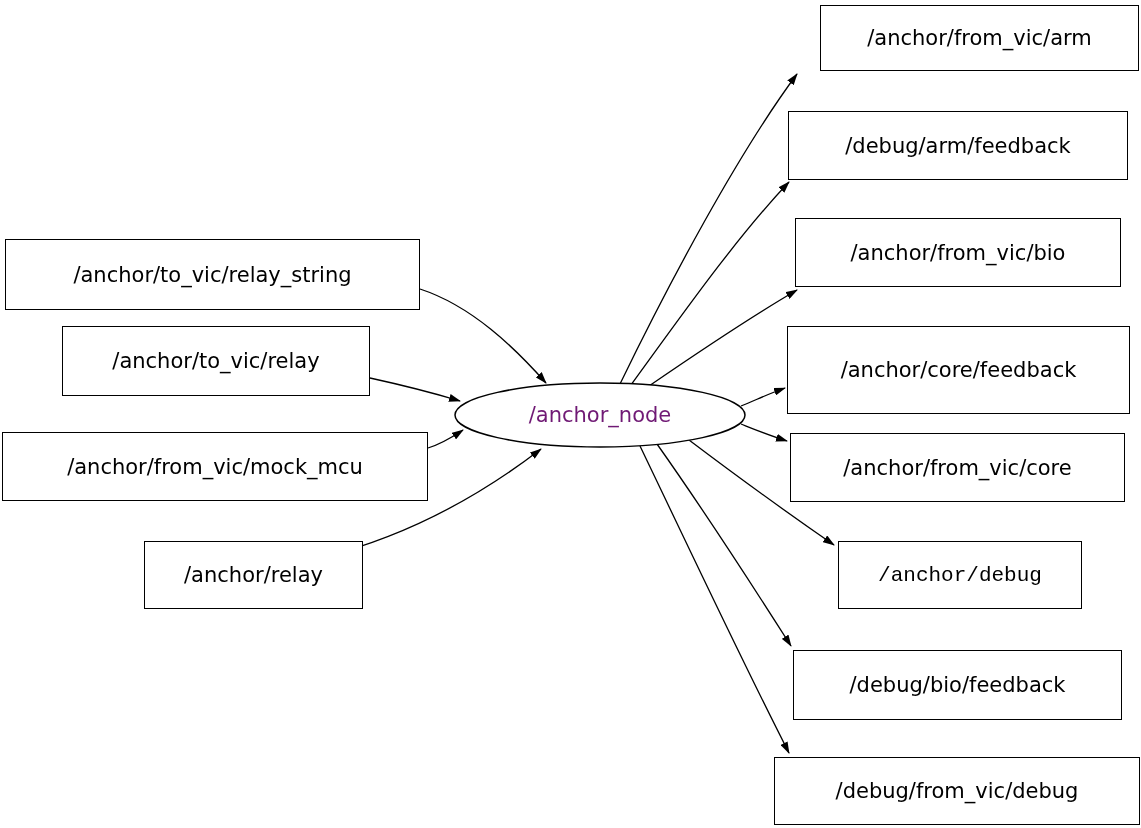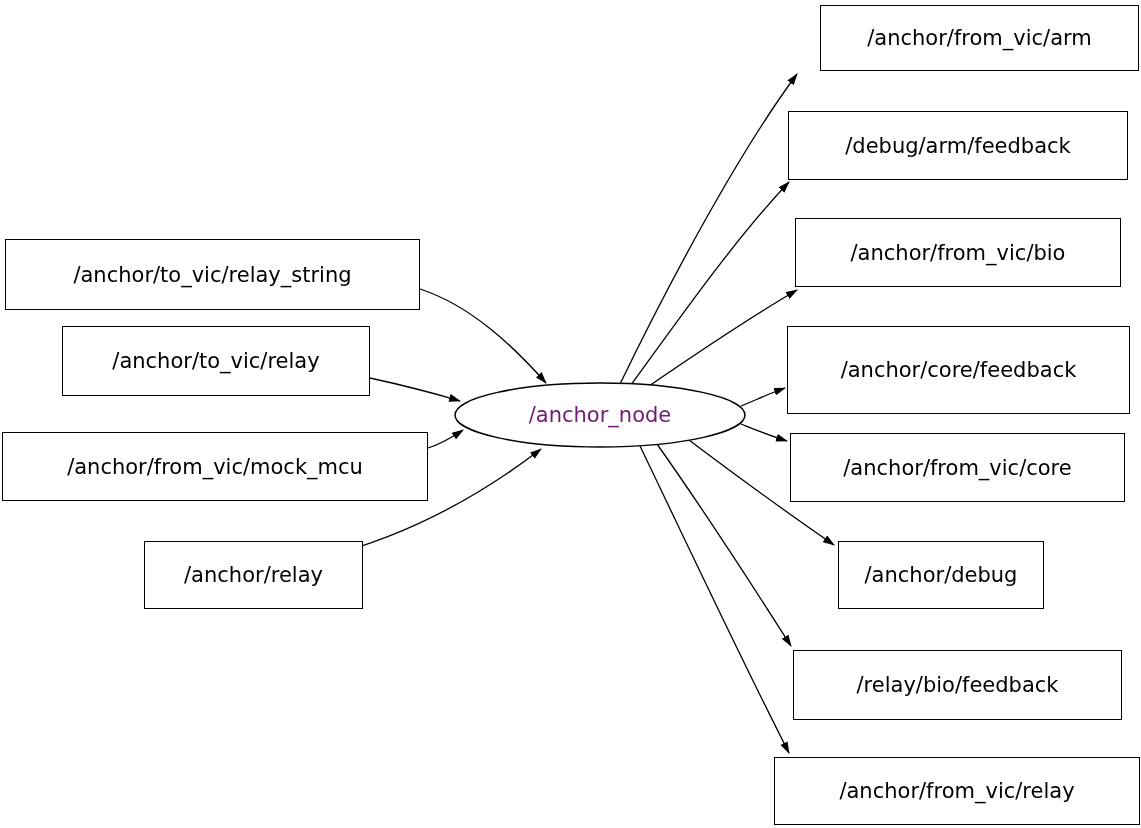--- a/index.html
+++ b/index.html
@@ -53,21 +53,21 @@
   .in0 { left: 5px;   top: 219px; width: 415px; height: 71px; margin-top: 20px; }
   .in1 { left: 62px;  top: 326px; width: 308px; height: 70px; }
   .in2 { left: 2px;   top: 432px; width: 426px; height: 69px; }
   .in3 { left: 105px; top: 541px; width: 219px; height: 68px; margin-left: 39px; }
   
   .out0 { left: 820px; top: 5px;   width: 319px; height: 66px; }
   .out1 { left: 788px; top: 111px; width: 340px; height: 69px; }
   .out2 { left: 795px; top: 218px; width: 326px; height: 69px; }
   .out3 { left: 787px; top: 326px; width: 343px; height: 88px; }
   .out4 { left: 790px; top: 433px; width: 335px; height: 69px; }
-  .out5 { left: 838px; top: 541px; width: 206px; height: 68px; }
+  .out5 { left: 838px; top: 541px; width: 244px; height: 68px; font-family: Liberation Mono, monospace; }
   .out6 { left: 793px; top: 650px; width: 329px; height: 70px; }
   .out7 { left: 774px; top: 757px; width: 366px; height: 68px; }
 </style>
 </head>
 <body>
 
 <div class="canvas">
 
   <svg class="edges" viewBox="0 0 1141 828">
     <defs>
@@ -99,16 +99,16 @@
   <div class="node-box in3">/anchor/relay</div>
 
   <div class="center-label">/anchor_node</div>
 
   <div class="node-box out0">/anchor/from_vic/arm</div>
   <div class="node-box out1">/debug/arm/feedback</div>
   <div class="node-box out2">/anchor/from_vic/bio</div>
   <div class="node-box out3">/anchor/core/feedback</div>
   <div class="node-box out4">/anchor/from_vic/core</div>
   <div class="node-box out5">/anchor/debug</div>
-  <div class="node-box out6">/relay/bio/feedback</div>
-  <div class="node-box out7">/anchor/from_vic/relay</div>
+  <div class="node-box out6">/debug/bio/feedback</div>
+  <div class="node-box out7">/debug/from_vic/debug</div>
 
 </div>
 
 </body></html>

